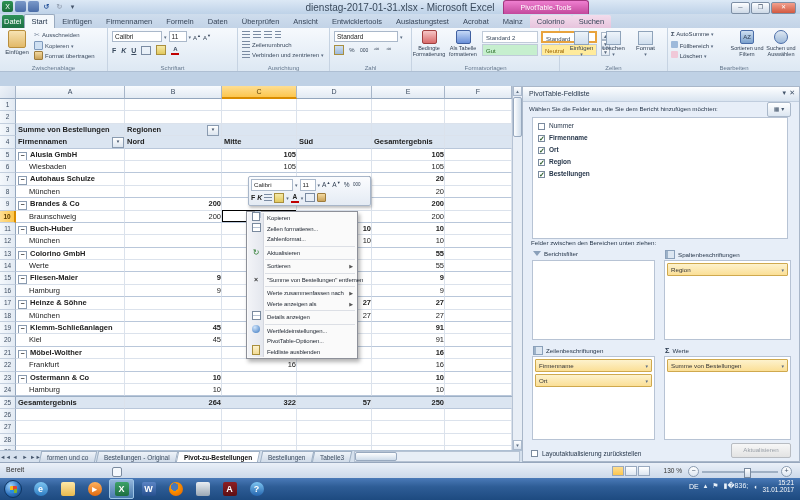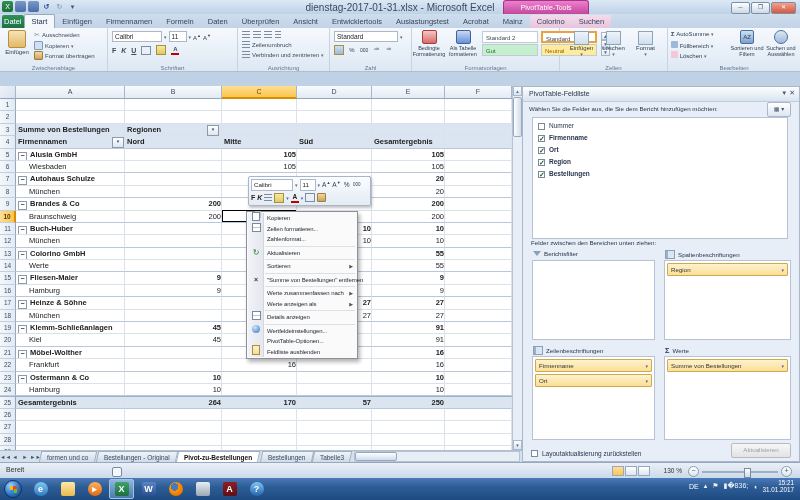--- a/index.html
+++ b/index.html
@@ -602,21 +602,21 @@
           <div class="cell cB num">10</div>
           <div class="cell cC"></div>
           <div class="cell cD"></div>
           <div class="cell cE num">10</div>
           <div class="cell cF"></div>
         </div>
         <div class="g-row pivotfill groupend" style="position: relative; border-top: 1px solid rgb(157, 176, 198);">
           <div class="rh">25</div>
           <div class="cell cA bold">Gesamtergebnis</div>
           <div class="cell cB num bold">264</div>
-          <div class="cell cC num bold">170</div>
+          <div class="cell cC num bold">322</div>
           <div class="cell cD num bold">57</div>
           <div class="cell cE num bold">250</div>
           <div class="cell cF"></div>
         </div>
         <div class="g-row" style="position: relative;">
           <div class="rh">26</div>
           <div class="cell cA"></div>
           <div class="cell cB"></div>
           <div class="cell cC"></div>
           <div class="cell cD"></div>

